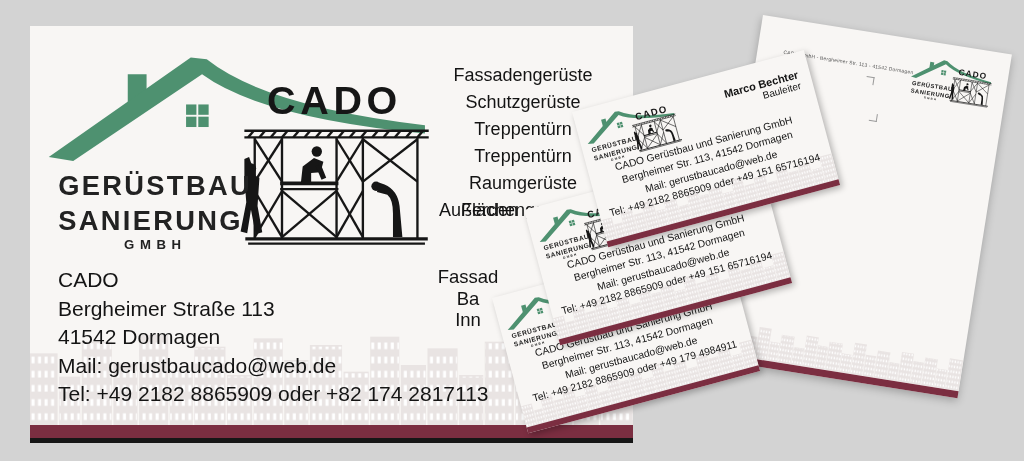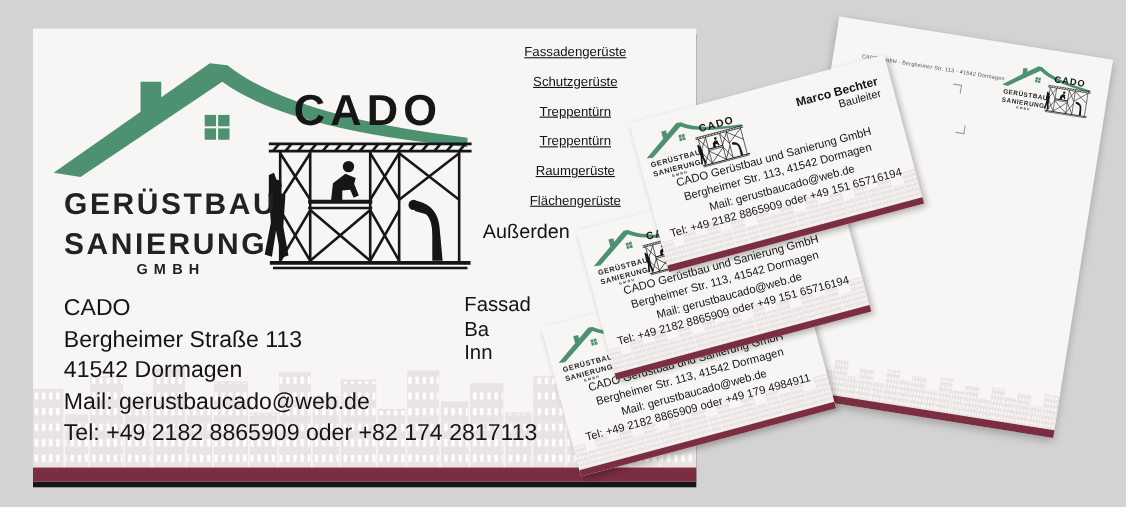--- a/index.html
+++ b/index.html
@@ -8,25 +8,25 @@
   }
   html,body{margin:0;padding:0;}
   body{background:var(--bg);font-family:"Liberation Sans",sans-serif;}
   .stage{position:relative;width:1024px;height:461px;background:var(--bg);overflow:hidden;}
 
   .paper{position:absolute;background:var(--paper);}
 
   
   .flyer{left:30px;top:26px;width:603px;height:412px;z-index:2;box-shadow:0 5px 0 #161616;}
   .flyer-logo{position:absolute;left:15px;top:20px;width:395px;height:226px;}
-  .flyer-services{position:absolute;left:398px;top:8px;width:190px;text-align:center;
-    font-size:12px;line-height:27px;color:var(--ink);text-decoration:underline;}
+  .flyer-services{position:absolute;left:398px;top:36px;width:190px;text-align:center;
+    font-size:18px;line-height:27px;color:var(--ink);}
   .flyer-extra{position:absolute;left:360px;top:172px;width:128px;text-align:right;
     font-size:18px;line-height:25px;color:var(--ink);}
-  .flyer-more{position:absolute;left:392px;top:240px;width:92px;text-align:left;
+  .flyer-more{position:absolute;left:392px;top:240px;width:92px;text-align:center;
     font-size:18.5px;line-height:21.5px;color:var(--ink);}
   .flyer-address{position:absolute;left:28px;top:240px;font-size:21px;line-height:28.5px;color:var(--ink);}
   .flyer-skyline{position:absolute;left:0;bottom:13px;width:100%;height:100px;}
   .flyer-bar{position:absolute;left:0;bottom:0;width:100%;height:13px;background:var(--maroon);}
 
   
   .letterhead{left:763px;top:15px;width:252px;height:348px;transform:rotate(9deg);
     transform-origin:top left;z-index:1;box-shadow:0 3px 8px rgba(0,0,0,.25);}
   .lh-sender{position:absolute;left:26px;top:30px;font-size:5px;color:#555;white-space:nowrap;letter-spacing:.2px;}
   .lh-logo{position:absolute;right:13px;top:14px;width:84px;height:48px;}

